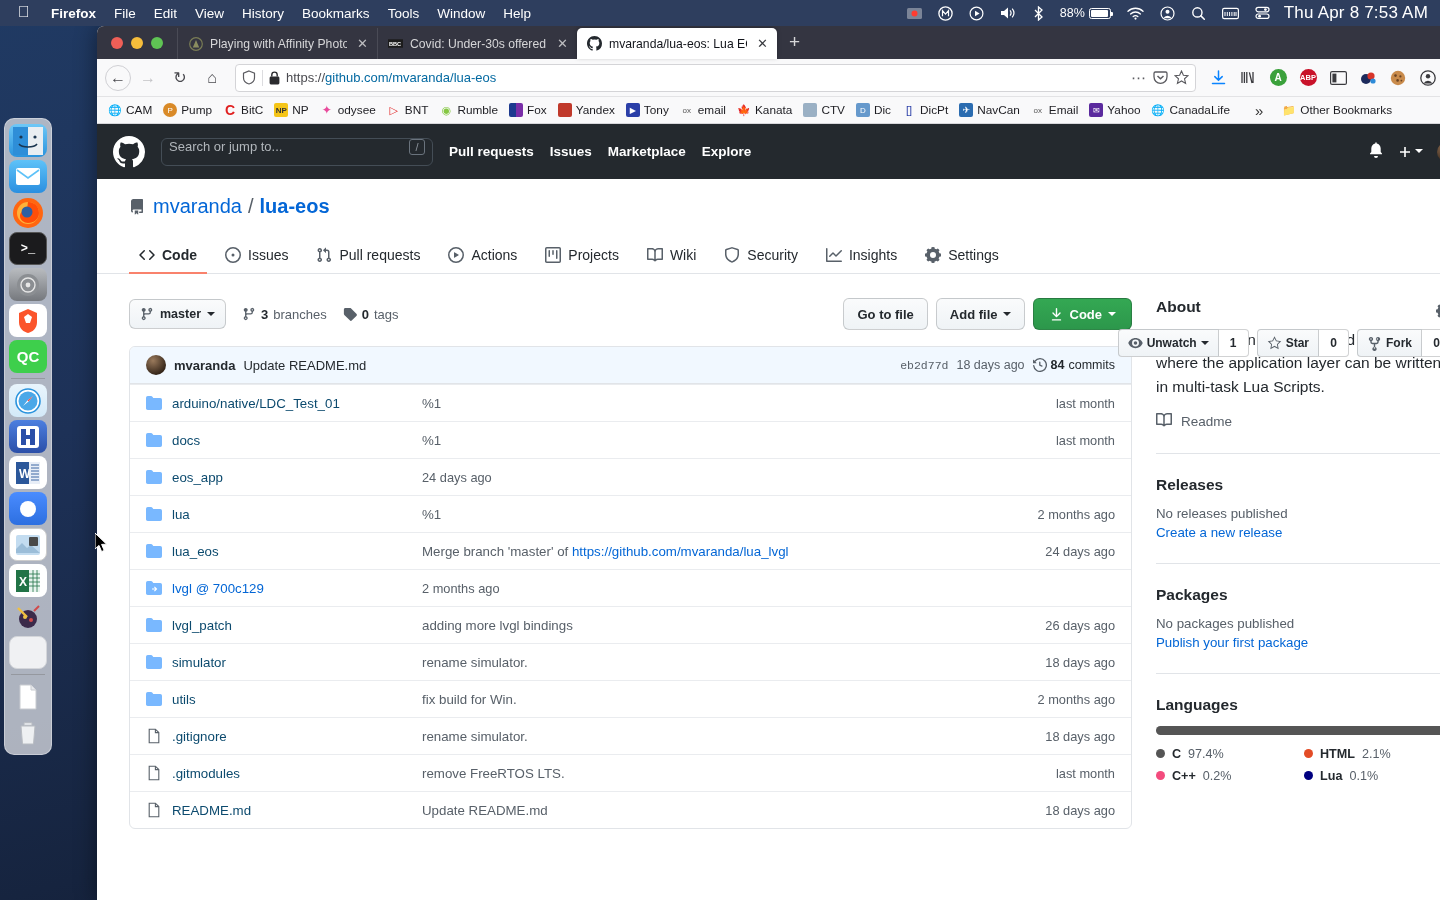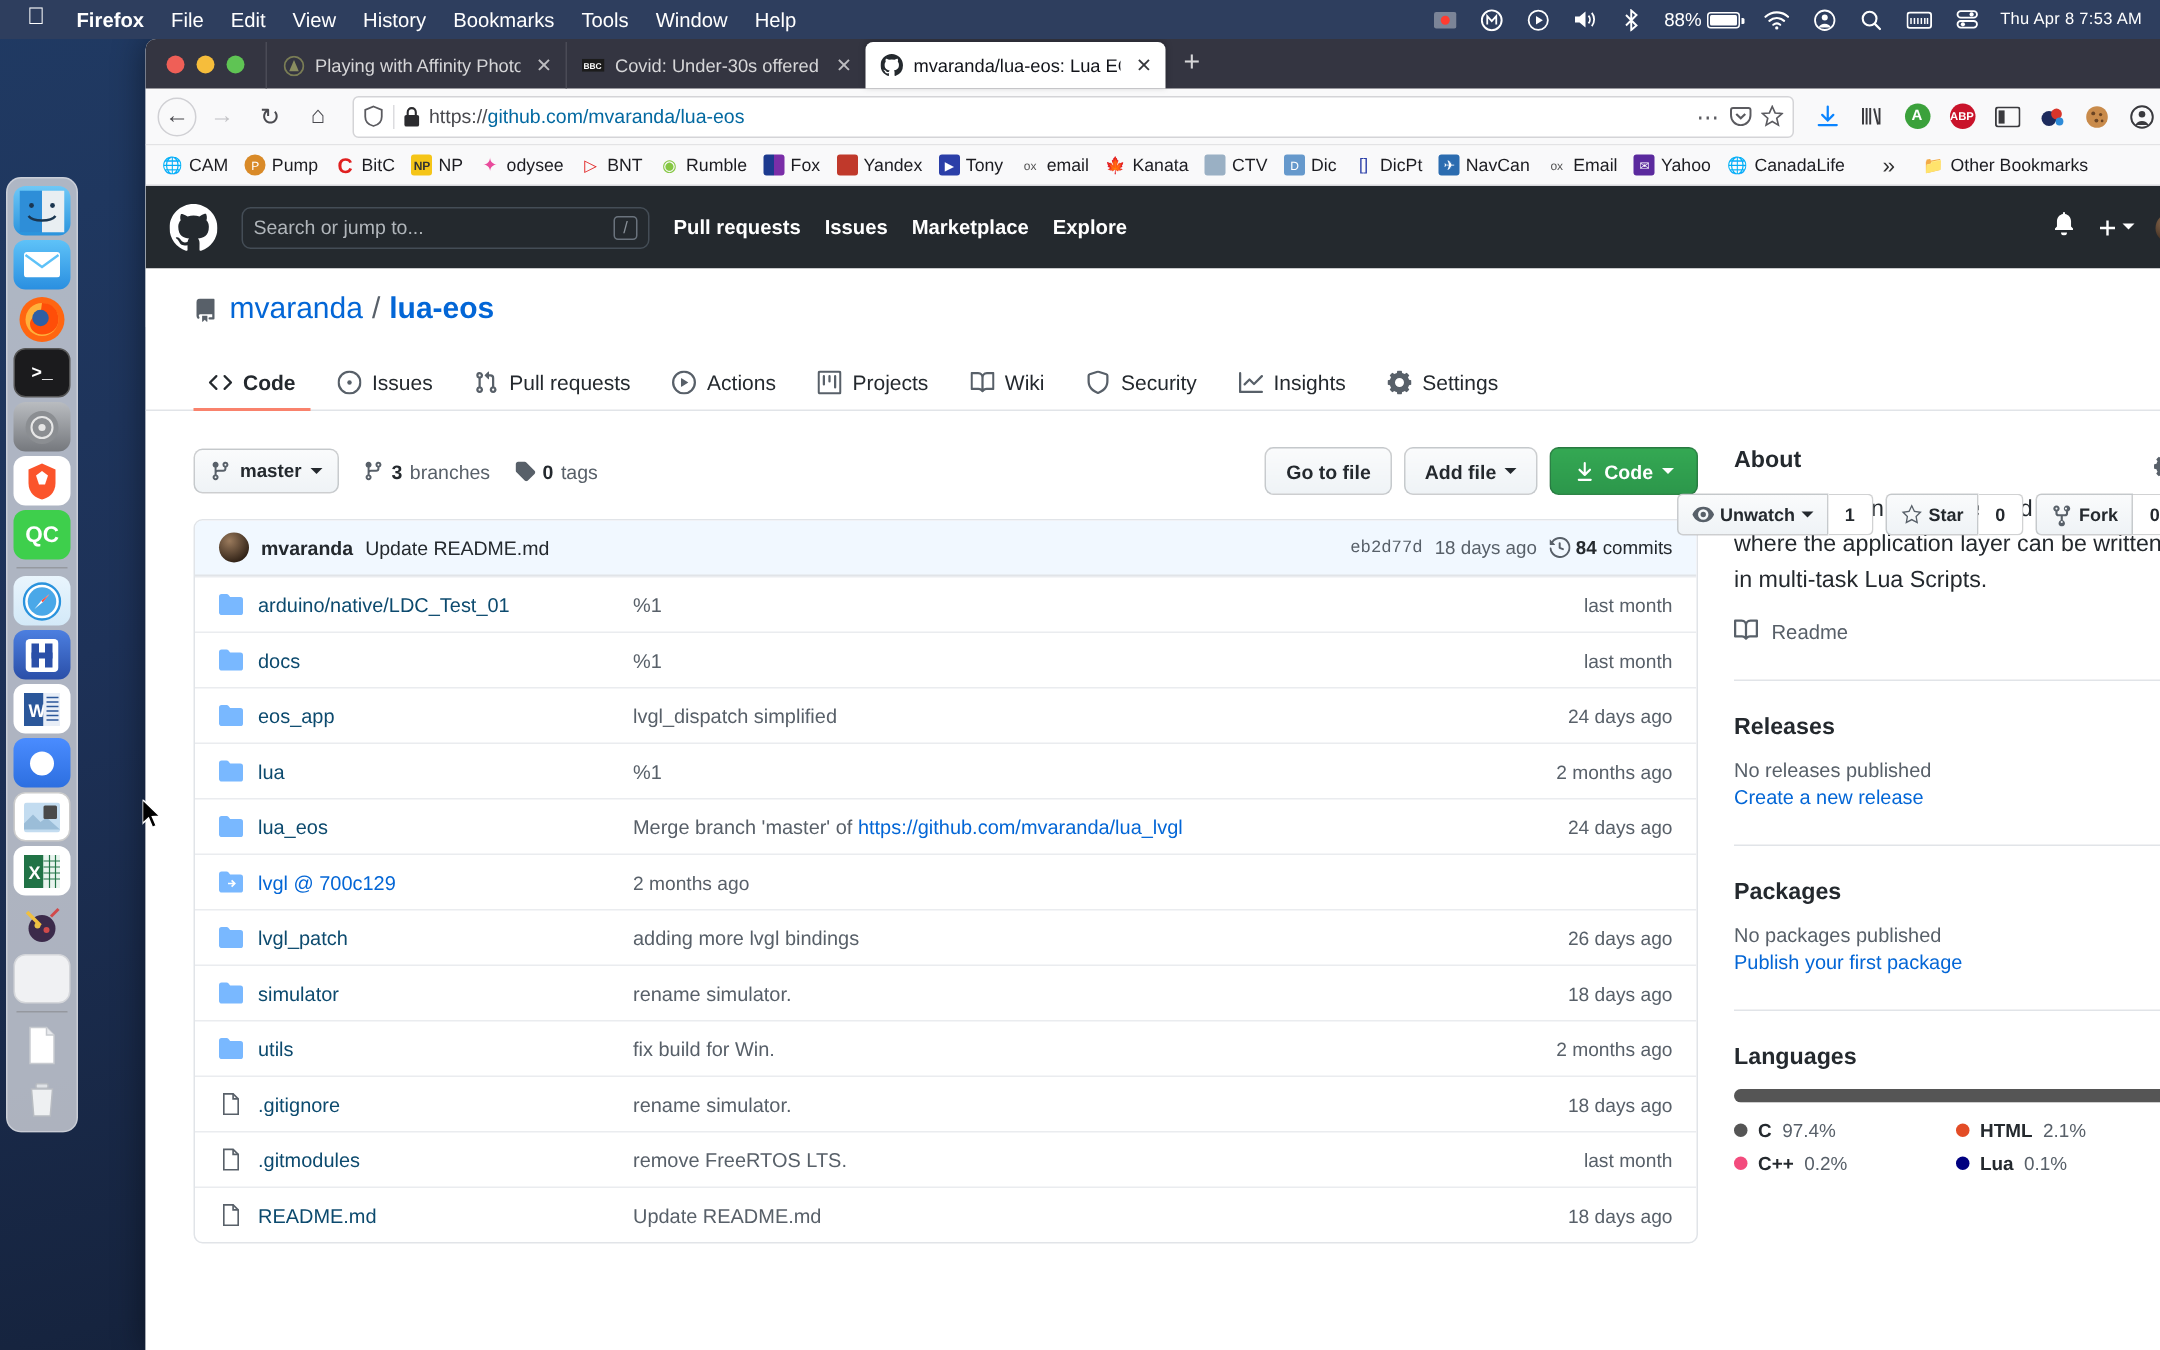--- a/index.html
+++ b/index.html
@@ -21,21 +21,21 @@
     display: flex; align-items: center;
     color: #fff; font-size: 13.5px;
     padding: 0 8px;
     z-index: 100;
   }
   #menubar .apple { font-size: 16px; padding: 0 12px 2px 10px; line-height: 1; }
   #menubar .mitem { padding: 0 9px; white-space: nowrap; }
   #menubar .mitem.bold { font-weight: bold; }
   #menubar .spacer { flex: 1; }
   #menubar .sitem { padding: 0 8px; display: flex; align-items: center; }
-  #menubar .clock { padding-left: 6px; padding-right: 4px; font-size: 11px; letter-spacing: .2px;}
+  #menubar .clock { padding-left: 6px; padding-right: 4px; font-size: 17px; letter-spacing: .2px;}
   .battpct { font-size: 12.5px; margin-right: 4px; }
   .batt {
     width: 22px; height: 11px; border: 1.3px solid #fff; border-radius: 2.5px;
     position: relative; display: inline-block;
   }
   .batt::after {
     content: ''; position: absolute; right: -3.5px; top: 3px;
     width: 2px; height: 4px; background: #fff; border-radius: 0 1px 1px 0;
   }
   .batt i { position: absolute; left: 1px; top: 1px; bottom: 1px; width: 88%; background: #fff; border-radius: 1px; display: block;}
@@ -126,21 +126,21 @@
   .bmico { width: 14px; height: 14px; display: flex; align-items: center; justify-content: center; font-size: 11px; border-radius: 2px; flex:0 0 14px;}
   
   #page { height: 776px; background: #fff; overflow: hidden; position: relative; }
   #ghheader {
     height: 55px; background: #24292e; display: flex; align-items: center;
     padding: 0 16px; gap: 16px; color: #fff;
   }
   .ghlogo { width: 32px; height: 32px; }
   #ghsearch {
     width: 272px; height: 28px; background: #24292e; border: 1px solid #444d56;
-    border-radius: 6px; display: flex; align-items: center; padding: 0 7px;
+    border-radius: 6px; display: flex; padding: 0 7px;
     font-size: 13px; color: #b1b6bb;
   }
   #ghsearch .slash {
     margin-left: auto; border: 1px solid #6a737d; border-radius: 3px;
     width: 16px; height: 16px; display: flex; align-items: center; justify-content: center;
     font-size: 11px; color: #8a9199;
   }
   .ghnav { display: flex; gap: 16px; font-size: 13.5px; font-weight: 600; }
   .ghnav span { color: #fff; }
   .ghright { margin-left: auto; display: flex; align-items: center; gap: 14px; }
@@ -877,21 +877,20 @@
             <span class="fmsg">%1</span>
             <span class="fage">last month</span>
           </div>
           <div class="frow">
             <span class="ic">
                 <svg width="16" height="16" viewBox="0 0 16 16" fill="#79b8ff">
                   <path d="M1.75 1A1.75 1.75 0 000 2.75v10.5C0 14.216.784 15 1.75 15h12.5A1.75 1.75 0 0016 13.25v-8.5A1.75 1.75 0 0014.25 3H7.5a.25.25 0 01-.2-.1l-.9-1.2C6.07 1.26 5.55 1 5 1H1.75z"></path>
                 </svg>
               </span>
             <span class="fname">eos_app</span>
-            <span class="fmsg">lvgl_dispatch simplified</span>
             <span class="fage">24 days ago</span>
           </div>
           <div class="frow">
             <span class="ic">
                 <svg width="16" height="16" viewBox="0 0 16 16" fill="#79b8ff">
                   <path d="M1.75 1A1.75 1.75 0 000 2.75v10.5C0 14.216.784 15 1.75 15h12.5A1.75 1.75 0 0016 13.25v-8.5A1.75 1.75 0 0014.25 3H7.5a.25.25 0 01-.2-.1l-.9-1.2C6.07 1.26 5.55 1 5 1H1.75z"></path>
                 </svg>
               </span>
             <span class="fname">lua</span>
             <span class="fmsg">%1</span>

